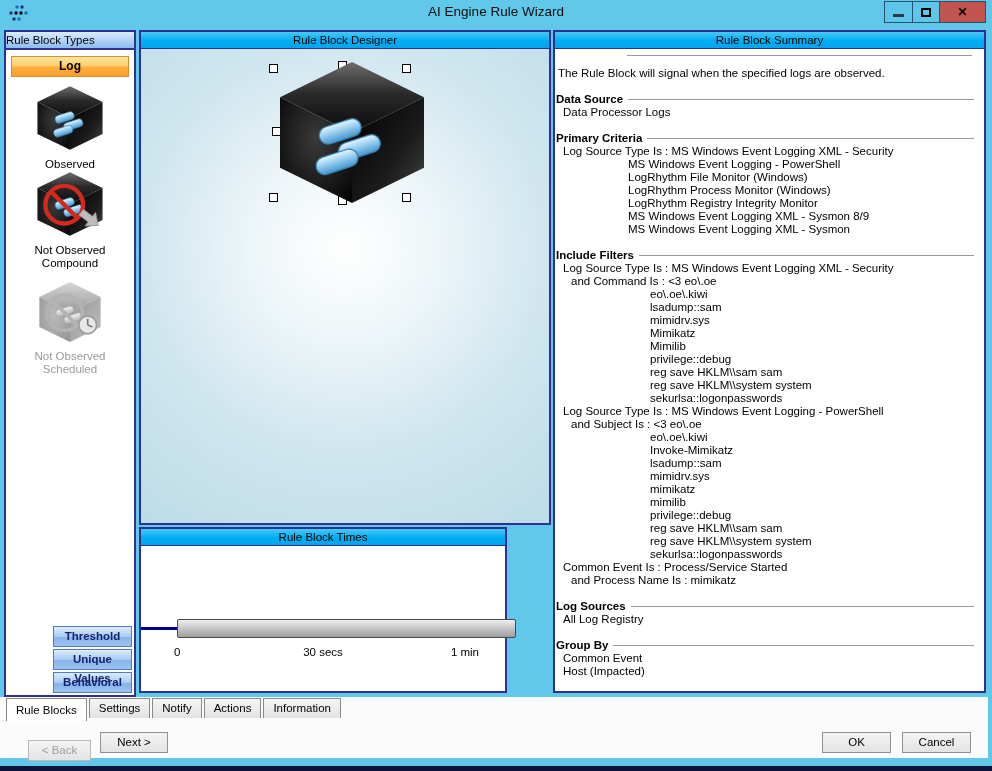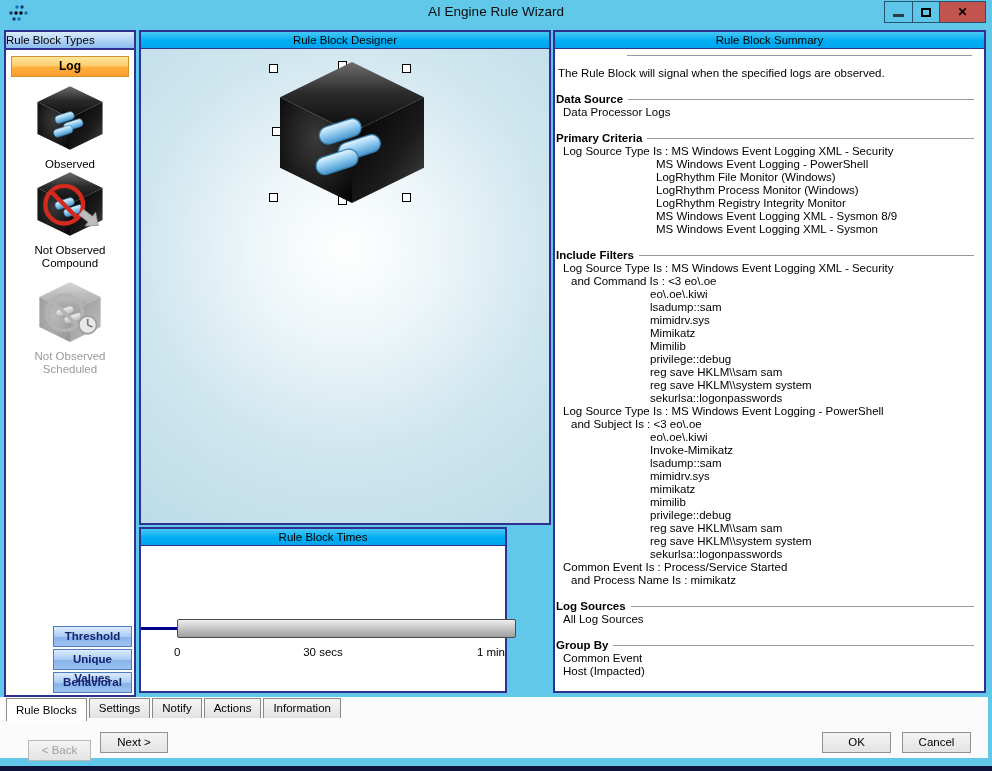--- a/index.html
+++ b/index.html
@@ -46,35 +46,35 @@
   
   .times{left:139px;top:527px;width:368px;height:166px;}
   .timesbody{position:relative;width:100%;height:145px;background:#fff;}
   .trackline{position:absolute;left:0;right:0;top:81px;height:3px;background:#00008b;}
   .tbar{position:absolute;left:36px;top:73px;width:339px;height:19px;
         background:linear-gradient(180deg,#efefef 0%,#c9c9c9 45%,#9f9f9f 100%);
         border:1px solid #4a4a4a;border-radius:2px;cursor:pointer;}
   .tick{position:absolute;top:100px;font-size:11.5px;color:#000;}
   .tick.t0{left:33px;}
   .tick.t1{left:0;width:100%;text-align:center;}
-  .tick.t2{right:0;}
+  .tick.t2{right:26px;}
   
   .summary{left:553px;top:30px;width:433px;height:663px;}
   .sbody{position:relative;width:100%;height:642px;background:#fff;overflow:hidden;
          font-size:11.5px;line-height:13px;color:#000;padding:0 6px 0 0;}
   .toprule{margin:6px 6px 0 72px;border-top:1px solid #9a9a9a;border-bottom:1px solid #fff;}
   .intro{margin:10px 0 0 3px;}
   .section{margin-top:13px;}
   .shdr{display:flex;align-items:flex-start;}
   .shdr .t{font-weight:bold;padding-left:1px;white-space:nowrap;}
   .shdr .rule{flex:1;margin:6px 4px 0 5px;border-top:1px solid #9a9a9a;border-bottom:1px solid #fff;height:2px;}
   .sline{white-space:nowrap;}
   .sline.i0{padding-left:8px;}
   .sline.i1{padding-left:16px;}
-  .sline.i2{padding-left:101px;}
+  .sline.i2{padding-left:73px;}
   .sline.i3{padding-left:95px;}
   
   .bottom{position:absolute;left:0;top:697px;width:988px;height:61px;background:#fbfbfb;text-decoration:underline;}
   .tabs{position:absolute;left:6px;top:1px;display:flex;align-items:flex-start;}
   .tab{height:20px;padding:3px 9px 0 9px;font-size:11.5px;color:#000;background:linear-gradient(180deg,#f5f5f5,#e2e2e2);
        border:1px solid #898989;border-bottom:none;margin-right:2px;cursor:pointer;white-space:nowrap;}
   .tab.active{height:23px;padding-top:5px;background:#fff;position:relative;z-index:2;}
   .pushbtn{position:absolute;top:35px;height:21px;background:linear-gradient(180deg,#f4f4f4,#e3e3e3);
            border:1px solid #919191;font-size:11.5px;color:#000;text-align:center;line-height:19px;cursor:pointer;
            font-family:"Liberation Sans",sans-serif;}
@@ -312,21 +312,21 @@
             <div class="sline i1">and Process Name Is : mimikatz</div>
           </div>
       </div>
 
       <div class="section">
         <div class="shdr">
             <span class="t">Log Sources</span>
             <span class="rule"></span>
           </div>
         <div>
-            <div class="sline i0">All Log Sources</div>
+            <div class="sline i0">All Log Registry</div>
           </div>
       </div>
 
       <div class="section">
         <div class="shdr">
             <span class="t">Group By</span>
             <span class="rule"></span>
           </div>
         <div>
             <div class="sline i0">Common Event</div>

